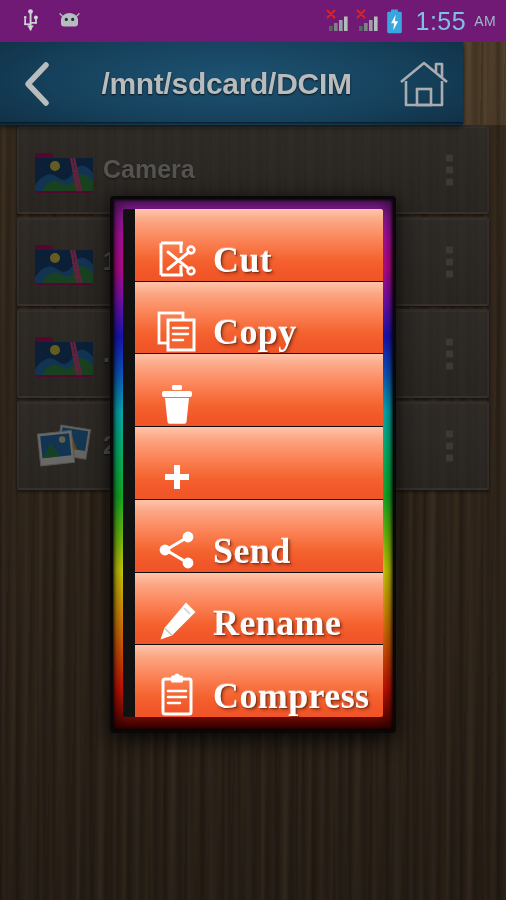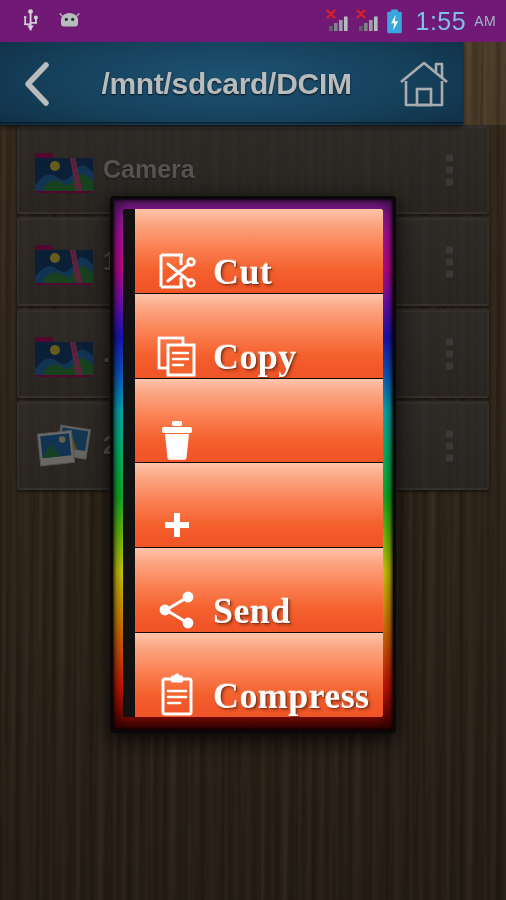--- a/index.html
+++ b/index.html
@@ -433,20 +433,30 @@
           <svg width="44" height="44" viewBox="0 0 44 44">
             <path d="M32 9.5 L11 22 L32 34.5" stroke="#fff" stroke-width="3.2" fill="none" stroke-linecap="round" stroke-linejoin="round"></path>
             <circle cx="33" cy="9" r="5.4" fill="#fff"></circle>
             <circle cx="10" cy="22" r="5.4" fill="#fff"></circle>
             <circle cx="33" cy="35" r="5.4" fill="#fff"></circle>
           </svg>
         </div>
         <div class="mi-label">Send</div>
       </div>
 
+      <div class="mitem">
+        <div class="mi-icon">
+          <svg width="44" height="44" viewBox="0 0 44 44">
+            <path d="M31 2.5 L40.5 12 L17 35.5 L5.5 39.5 L9.5 28 Z" fill="#fff"></path>
+            <path d="M29 8 L35 14" stroke="#d9d9d9" stroke-width="2"></path>
+            <path d="M9.5 28 L17 35.5" stroke="#c9c9c9" stroke-width="1.6"></path>
+          </svg>
+        </div>
+        <div class="mi-label">Rename</div>
+      </div>
 
       <div class="mitem">
         <div class="mi-icon">
           <svg width="44" height="44" viewBox="0 0 44 44">
             <rect x="8" y="6" width="28" height="35" rx="2" stroke="#fff" stroke-width="3" fill="none"></rect>
             <rect x="16" y="2.5" width="12" height="7" rx="1.6" fill="#fff"></rect>
             <circle cx="22" cy="3" r="2.6" fill="#fff"></circle>
             <path d="M13 18 H31 M13 24 H31 M13 30 H25" stroke="#fff" stroke-width="2.6" stroke-linecap="round"></path>
           </svg>
         </div>

